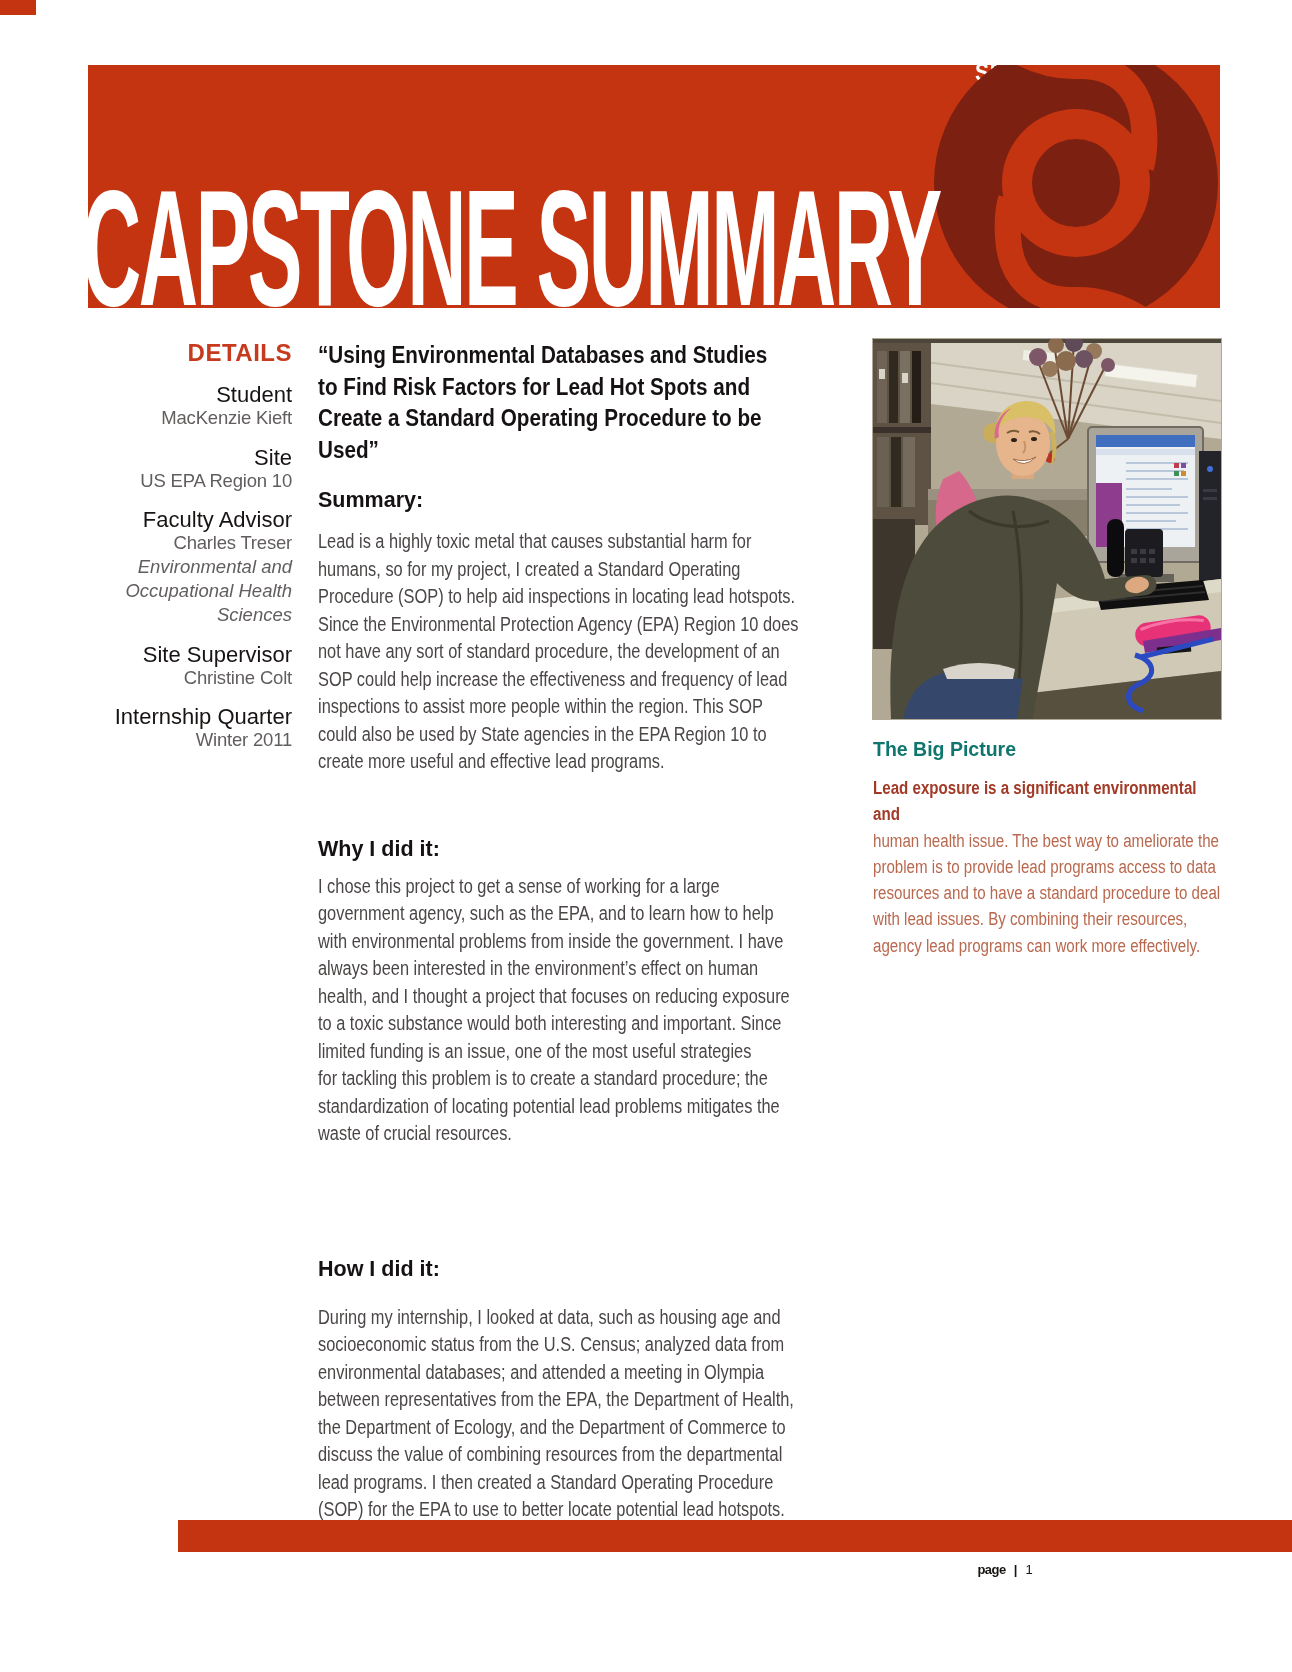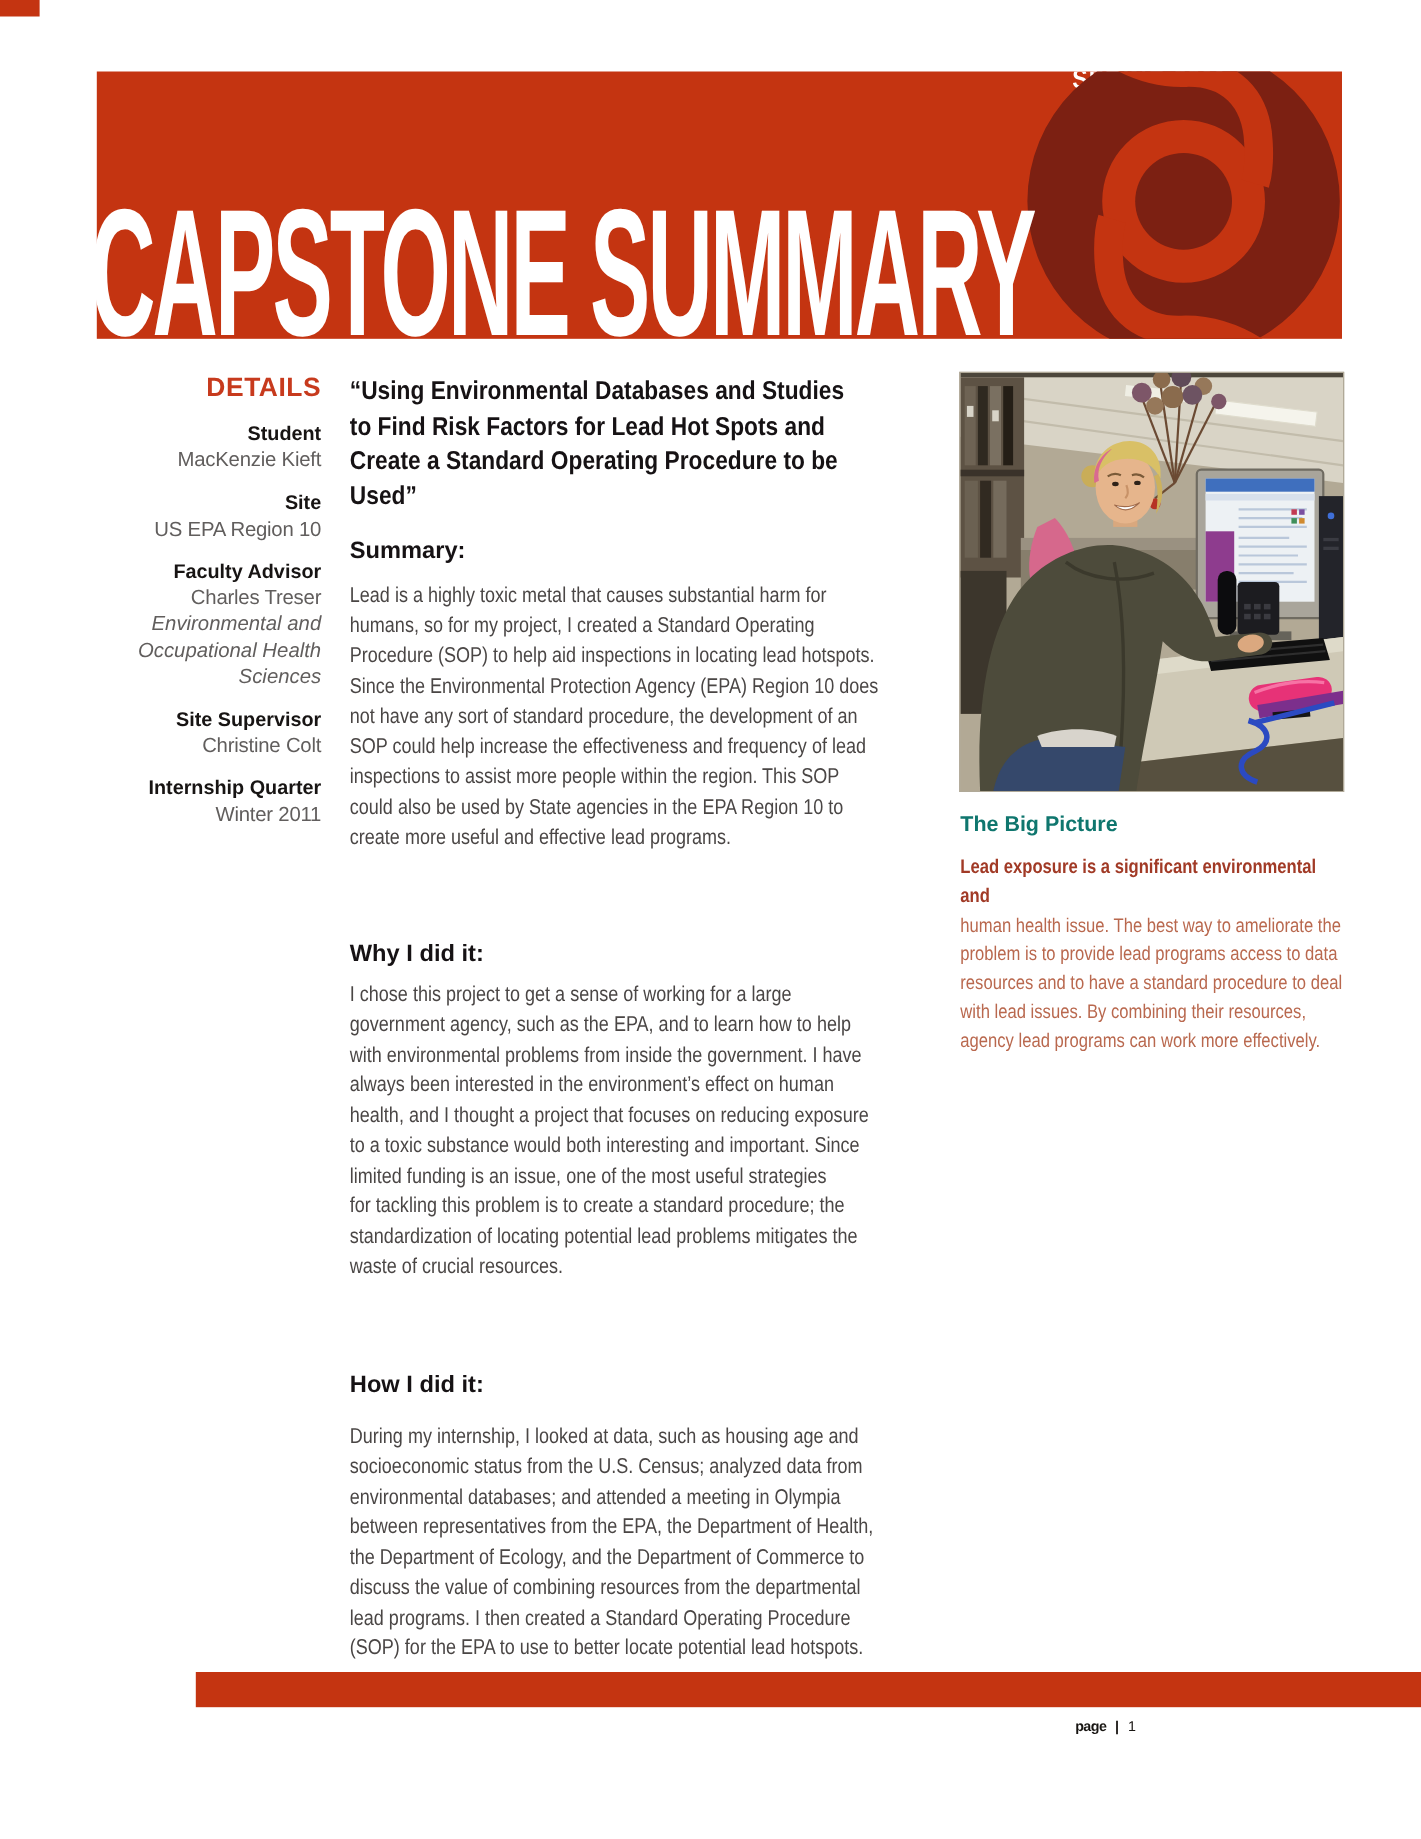--- a/index.html
+++ b/index.html
@@ -13,35 +13,35 @@
          letter-spacing:1px;transform:scaleX(0.84);transform-origin:100% 0;white-space:nowrap;}
   .swirl{position:absolute;left:838px;top:-32px;}
   .masthead-title{position:absolute;left:82px;top:166px;color:#ffffff;font-weight:bold;font-size:158px;
          line-height:1;letter-spacing:-5px;white-space:nowrap;transform:scale(0.52,1.04);
          transform-origin:0 0;z-index:3;}
 
   
   .details{position:absolute;left:60px;top:339px;width:232px;text-align:right;}
   .details-heading{color:#c73a1d;font-weight:bold;font-size:24px;letter-spacing:.5px;margin-bottom:16px;}
   .detail-item{margin-top:16px;}
-  .detail-label{font-weight:bold;font-size:18px;line-height:23px;color:#171413;}
+  .detail-label{font-weight:normal;font-size:22px;line-height:23px;color:#171413;}
   .detail-value{font-size:18.5px;line-height:23.5px;color:#615e5d;letter-spacing:-.2px;white-space:pre-line;}
   .detail-note{font-size:18.5px;line-height:24px;color:#615e5d;font-style:italic;white-space:pre-line;}
   .detail-note:empty{display:none;}
 
   
   .article{position:absolute;left:318px;top:340px;width:484px;}
   .article-title{font-weight:bold;font-size:23.5px;line-height:31.5px;color:#161214;white-space:pre-line;
          width:560px;transform:scaleX(0.88);transform-origin:0 0;}
   .sec-heading{font-weight:bold;font-size:21.5px;line-height:26px;color:#161214;}
   .para{font-size:19.5px;line-height:27.5px;color:#4a4645;white-space:pre-line;
         width:610px;transform:scaleX(0.84);transform-origin:0 0;}
   .m-sum-h{margin-top:21px;}  .m-sum-p{margin-top:15px;}
-  .m-why-h{margin-top:78px;}  .m-why-p{margin-top:11px;}
-  .m-how-h{margin-top:79px;}  .m-how-p{margin-top:22px;}
+  .m-why-h{margin-top:60px;}  .m-why-p{margin-top:11px;}
+  .m-how-h{margin-top:108px;}  .m-how-p{margin-top:22px;}
   .continued{margin-top:4px;font-size:19.5px;line-height:27px;color:#4c1d95;text-align:right;width:452px;}
 
   
   .photo{position:absolute;left:872px;top:338px;width:350px;height:382px;border:1px solid #b0a998;
          box-sizing:border-box;overflow:hidden;background:#b6ad9a;}
   .big-picture{position:absolute;left:873px;top:737px;width:352px;}
   .bp-heading{color:#0f766e;font-weight:bold;font-size:19.5px;line-height:24px;}
   .bp-body{margin-top:14px;font-size:18px;line-height:26.3px;color:#b9684e;white-space:pre-line;
            width:420px;transform:scaleX(0.84);transform-origin:0 0;}
   .bp-lead{font-weight:bold;color:#a13a26;}

